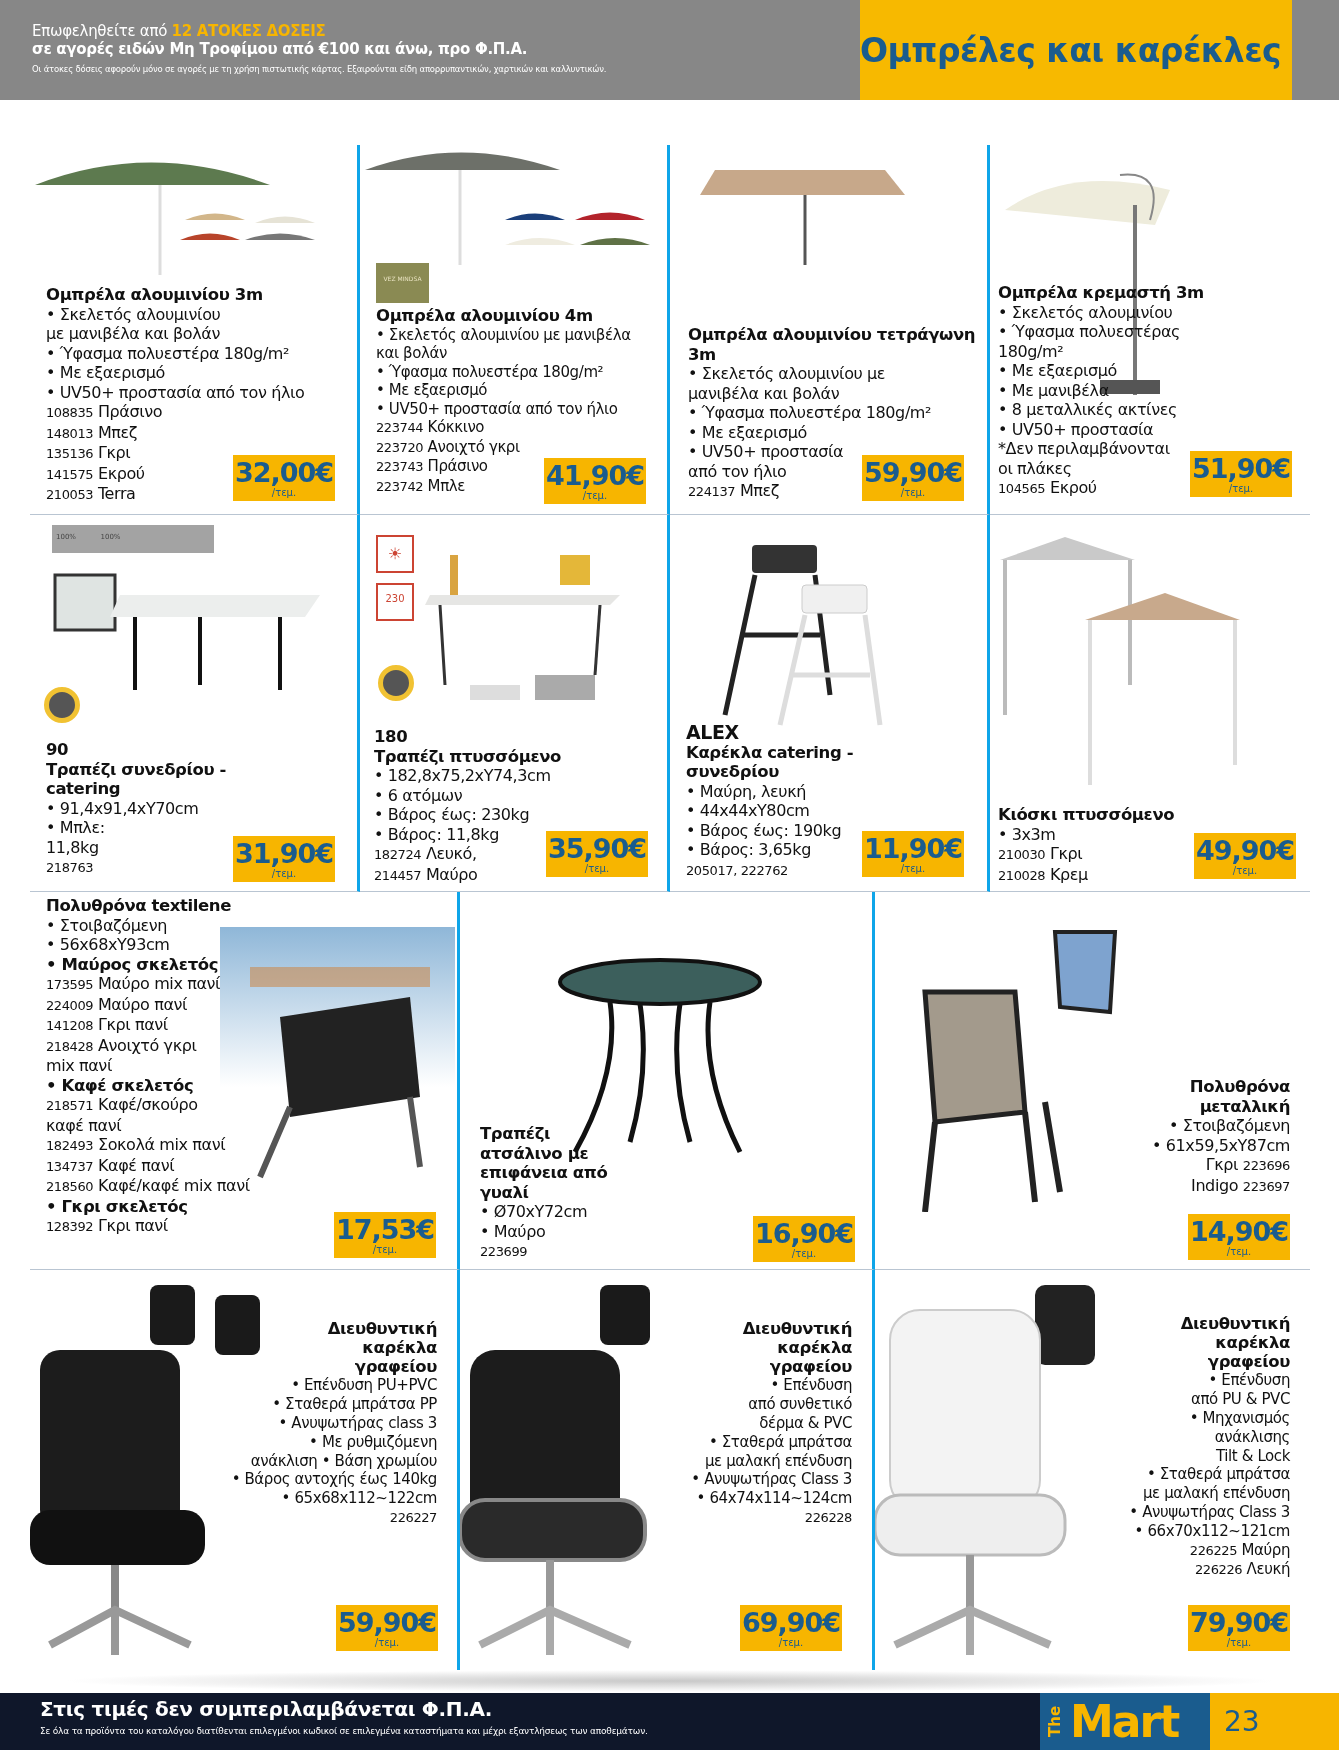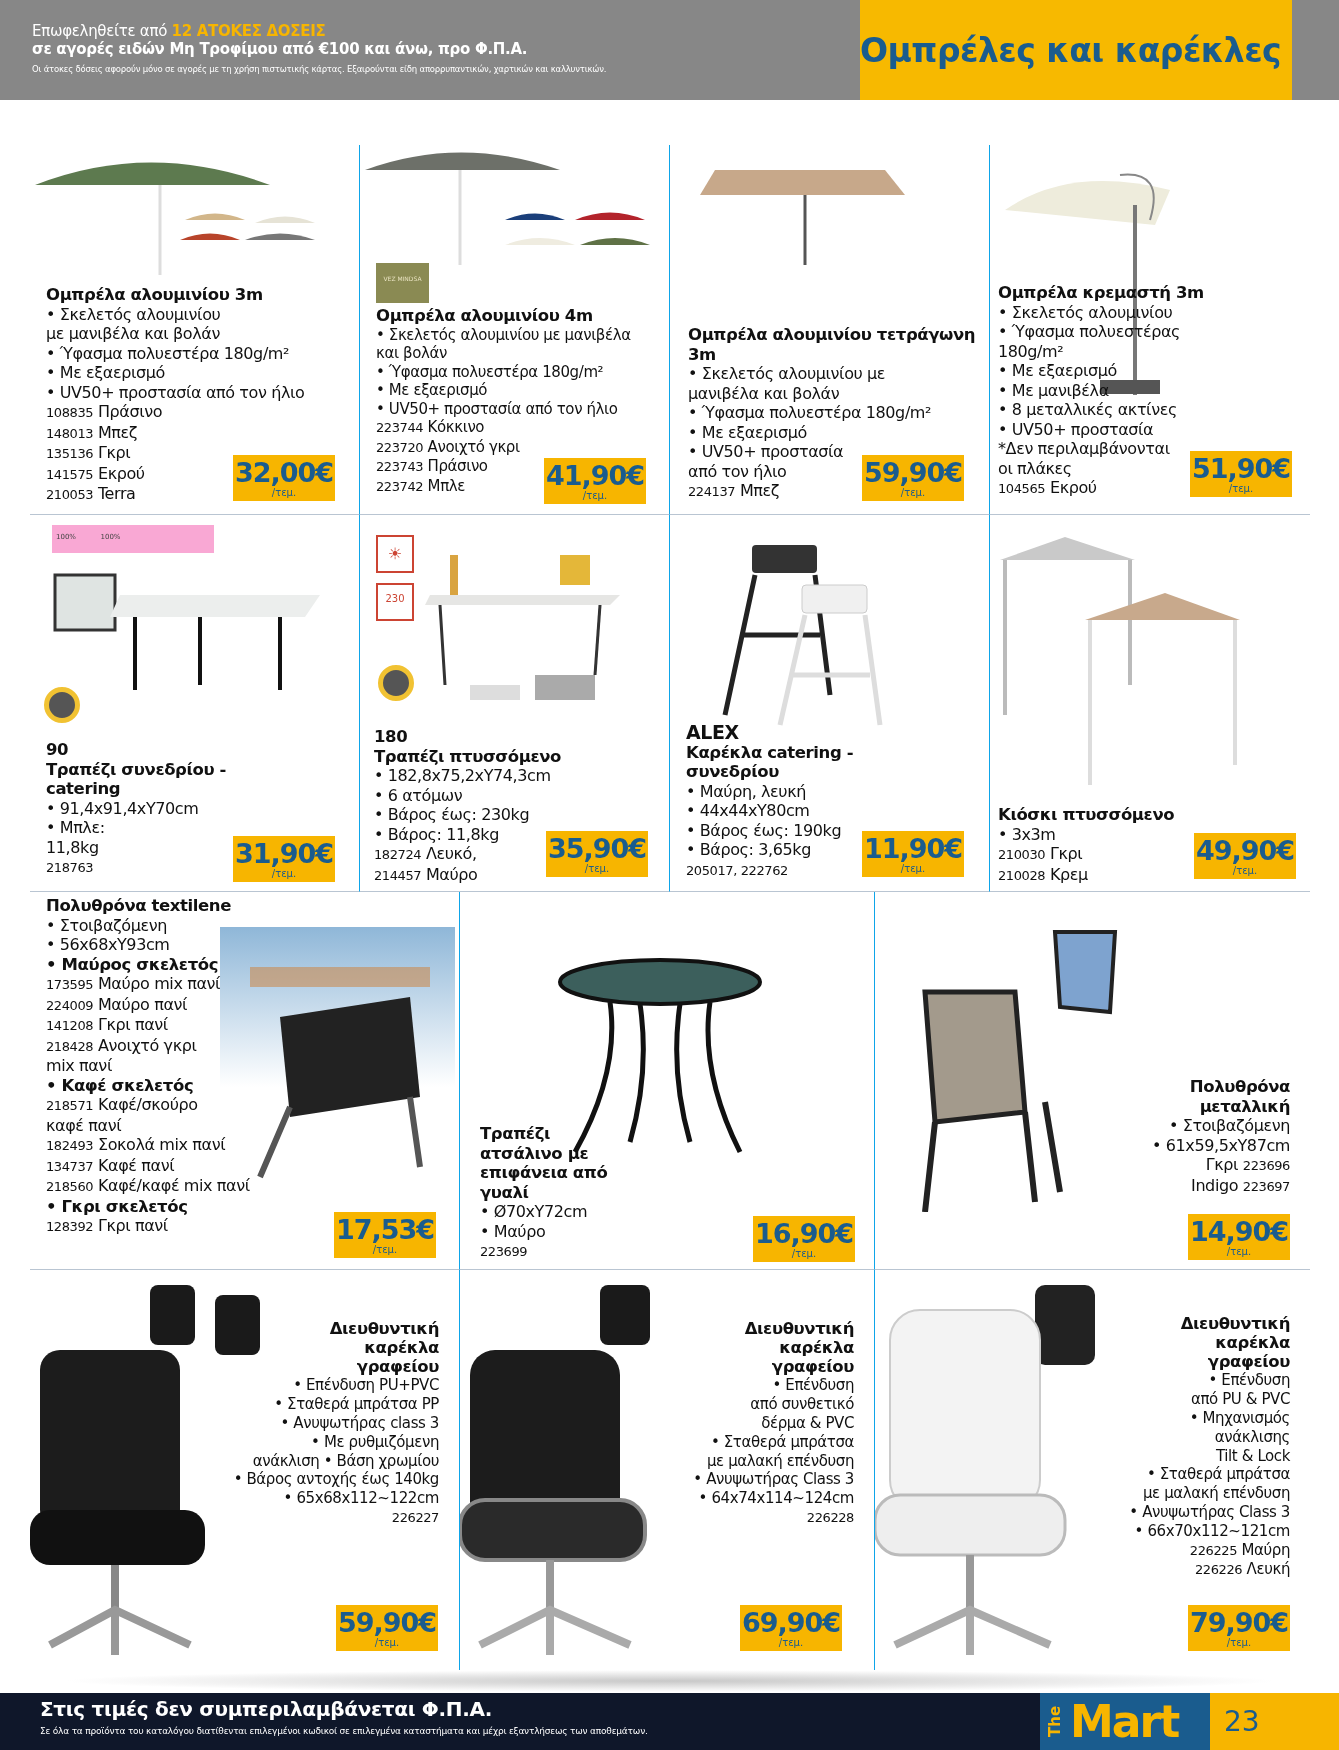--- a/index.html
+++ b/index.html
@@ -6,21 +6,21 @@
 body{width:1339px;height:1750px;background:#fff;font-family:"DejaVu Sans",sans-serif;color:#111;position:relative;overflow:hidden}
 .header{position:absolute;left:0;top:0;width:1339px;height:100px;background:#878787}
 .promo{position:absolute;left:32px;top:22px;color:#fff}
 .promo .l1{font-size:15px;font-weight:normal;letter-spacing:-0.3px}
 .promo .l1 b{color:#f7b500;font-weight:bold}
 .promo .l2{font-size:15px;letter-spacing:-0.3px}
 .promo .l2 b{font-weight:bold}
 .promo .l3{font-size:8.5px;margin-top:6px;letter-spacing:-0.2px}
 .title-box{position:absolute;left:860px;top:0;width:432px;height:100px;background:#f7b900;display:flex;align-items:center;justify-content:flex-start}
 .title-box span{color:#1a5c8e;font-size:33px;font-weight:bold;letter-spacing:-0.5px}
-.cell{position:absolute;border-right:1px solid #0ea5e9;border-bottom:1px solid #b9c5d2}
+.cell{position:absolute;border-right:3px solid #0ea5e9;border-bottom:1px solid #b9c5d2}
 .img{position:absolute}
 .txt{position:absolute;font-size:16px;line-height:19.5px;letter-spacing:-0.4px}
 .txt.r{text-align:right}
 .name{font-weight:bold;font-size:16.5px}
 .code{font-size:13px}
 .price{position:absolute;background:#f7b500;width:102px;height:46px;text-align:center;color:#1a5c8e}
 .price .v{font-size:27px;font-weight:bold;letter-spacing:-1px;line-height:32px;display:block;padding-top:2px}
 .price .u{font-size:10px;color:#1a5c8e;display:block;line-height:8px}
 .footer{position:absolute;left:0;top:1693px;width:1339px;height:57px;background:#0f172a}
 .footer .f1{position:absolute;left:40px;top:4px;color:#fff;font-size:20px;font-weight:bold;letter-spacing:-0.3px}
@@ -142,21 +142,21 @@
     <div>οι πλάκες</div>
     <div><span class="code">104565</span> <span>Εκρού</span></div>
   </div>
   <div class="price" style="left:200px;top:306px">
       <span class="v">51,90€</span>
       <span class="u">/τεμ.</span>
     </div>
 </div>
 
 <div class="cell" style="left:30px;top:515px;width:330px;height:377px">
-  <div style="position:absolute;left:22px;top:10px;width:162px;height:28px;background:#f9a8d4;font-size:7px;padding:8px 4px;color:#444"><span>100%</span> &nbsp;&nbsp;&nbsp;&nbsp;&nbsp;&nbsp;&nbsp;&nbsp;&nbsp; <span>100%</span></div>
+  <div style="position:absolute;left:22px;top:10px;width:162px;height:28px;background:#a3a3a3;font-size:7px;padding:8px 4px;color:#444"><span>100%</span> &nbsp;&nbsp;&nbsp;&nbsp;&nbsp;&nbsp;&nbsp;&nbsp;&nbsp; <span>100%</span></div>
   <svg class="img" style="left:0;top:50px" width="320" height="130">
     <rect x="25" y="10" width="60" height="55" fill="#dfe4e2" stroke="#333" stroke-width="3"></rect>
     <path d="M90 30 L290 30 L275 52 L80 52 Z" fill="#eceeed"></path>
     <line x1="105" y1="52" x2="105" y2="125" stroke="#111" stroke-width="4"></line>
     <line x1="170" y1="52" x2="170" y2="120" stroke="#111" stroke-width="4"></line>
     <line x1="250" y1="52" x2="250" y2="125" stroke="#111" stroke-width="4"></line>
   </svg>
   <div style="position:absolute;left:14px;top:172px;width:36px;height:36px;border-radius:50%;border:5px solid #f1c232;background:#555"></div>
   <div class="txt" style="left:16px;top:225px">
     <div class="name">90</div>

